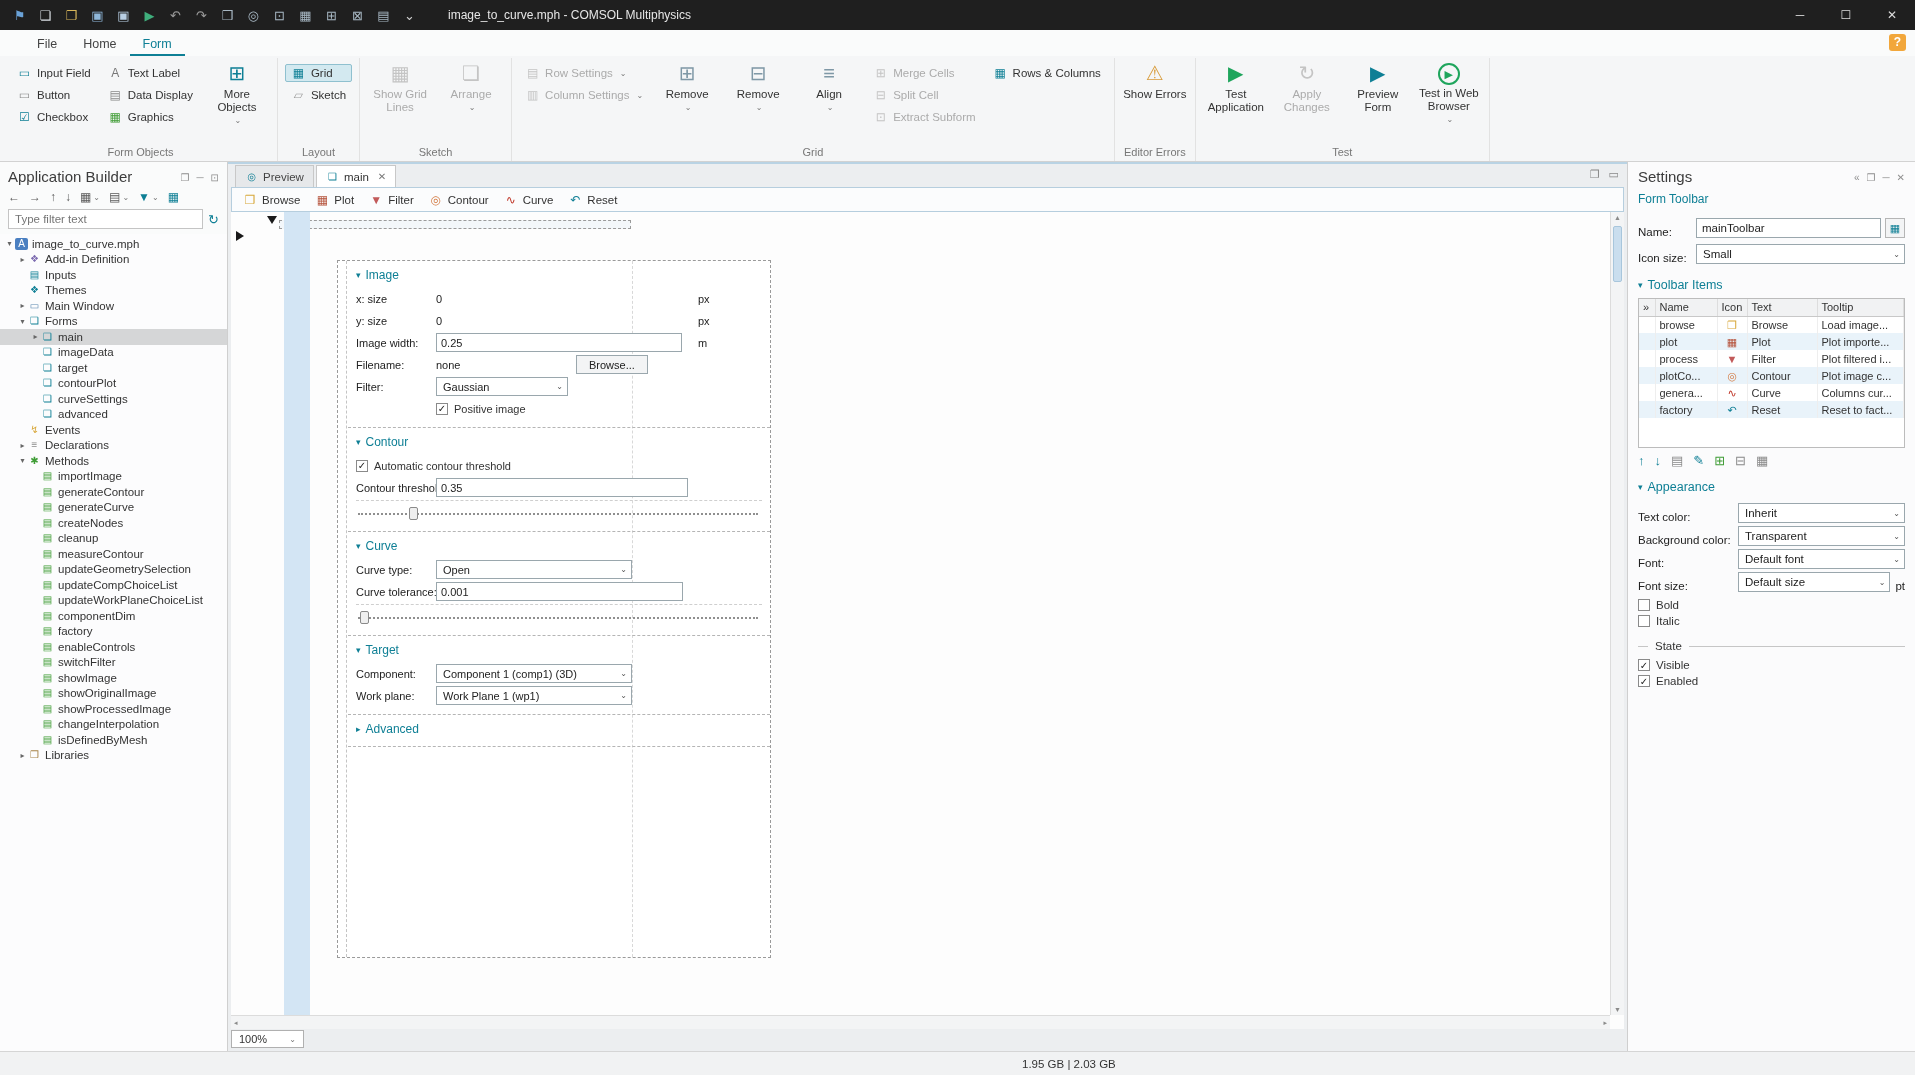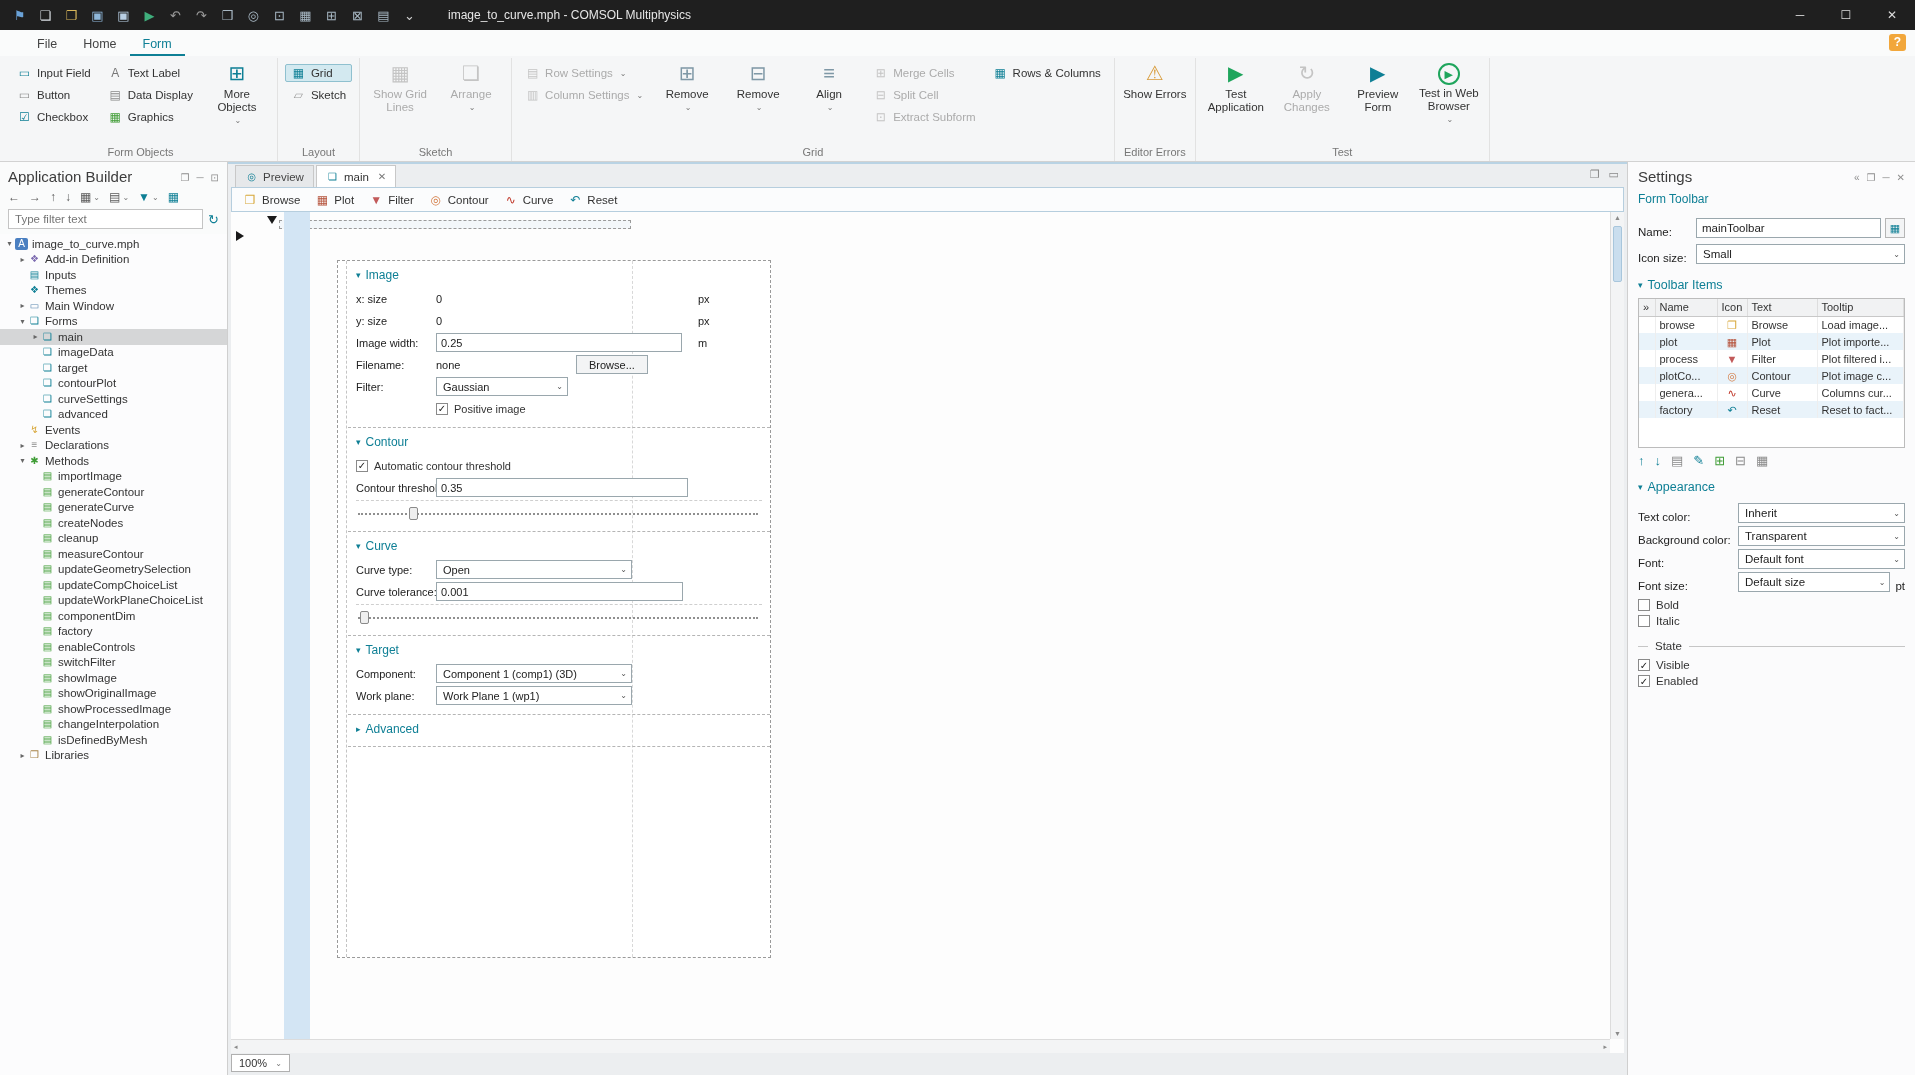--- a/index.html
+++ b/index.html
@@ -82,21 +82,21 @@
 .fbtn{height:19px;border:1px solid #9aa7ad;background:#f3f4f5;padding:0 12px;font-size:11px;display:flex;align-items:center;color:#222}
 .cb{width:12px;height:12px;border:1px solid #8a8a8a;background:#fff;display:inline-flex;align-items:center;justify-content:center;font-size:10px;color:#222;margin-right:6px;flex:none}
 .srow{border-top:1px dashed #cfcfcf;padding-top:3px;height:22px}
 .fslider{position:relative;flex:1;height:15px}
 .strack{position:absolute;left:2px;right:4px;top:7px;border-top:2px dotted #8f8f8f}
 .sthumb{position:absolute;top:1px;width:9px;height:13px;background:#efefef;border:1px solid #8a8a8a;border-radius:2px}
 .vsb{position:absolute;right:0;top:0;bottom:14px;width:14px;background:#f3f4f5;border-left:1px solid #dcdcdc;display:flex;flex-direction:column;align-items:center;justify-content:space-between;padding:2px 0;font-size:7px;color:#8a8a8a}
 .vsb .thumb{position:absolute;top:14px;left:2px;width:9px;height:56px;background:#cadeee;border:1px solid #a8c6dc;border-radius:2px}
 .hsb{position:absolute;left:0;right:14px;bottom:0;height:14px;background:#f3f4f5;border-top:1px solid #dcdcdc;display:flex;align-items:center;justify-content:space-between;padding:0 3px;font-size:7px;color:#8a8a8a}
 .zoombar{height:20px;margin:0 3px 2px;display:flex;align-items:center;flex:none}
-.zoomsel{display:flex;align-items:center;gap:6px;height:18px;border:1px solid #b0b0b0;background:#fff;padding:0 7px;font-size:11px;color:#333}
+.zoomsel{display:flex;align-items:center;gap:20px;height:18px;border:1px solid #b0b0b0;background:#fff;padding:0 7px;font-size:11px;color:#333}
 
 .right-panel{width:288px;border-left:1px solid #cfcfcf;background:#fbfbfc;display:flex;flex-direction:column;padding:6px 10px;overflow:hidden;flex:none}
 .sp-head{display:flex;align-items:center}
 .sp-title{font-size:15px;color:#3c3c3c;flex:1}
 .sp-sub{color:#0e7f95;font-size:12px;margin:7px 0 9px}
 .srw{display:flex;align-items:flex-end;margin:3px 0;font-size:11.5px}
 .slabel{width:58px;flex-shrink:0;color:#222}
 .srw.wide .slabel{width:100px}
 .stext{flex:1;height:20px;border:1px solid #9aa7ad;background:#fff;padding:0 5px;font-size:11.5px;color:#222;font-family:"Liberation Sans",sans-serif;min-width:0}
 .ssel{flex:1;height:20px;border:1px solid #9aa7ad;background:#fff;display:flex;align-items:center;padding:0 4px 0 6px;font-size:11.5px;color:#222;min-width:0}
@@ -854,14 +854,17 @@
           </div>
           <div class="scb-row">
             <span class="cb">✓</span>
             <span>Enabled</span>
           </div>
         </div>
     </div>
 
   </div>
 
+  <div class="statusbar">
+    <span class="mem">1.95 GB | 2.03 GB</span>
+  </div>
 
 </div>
 
 </body></html>

